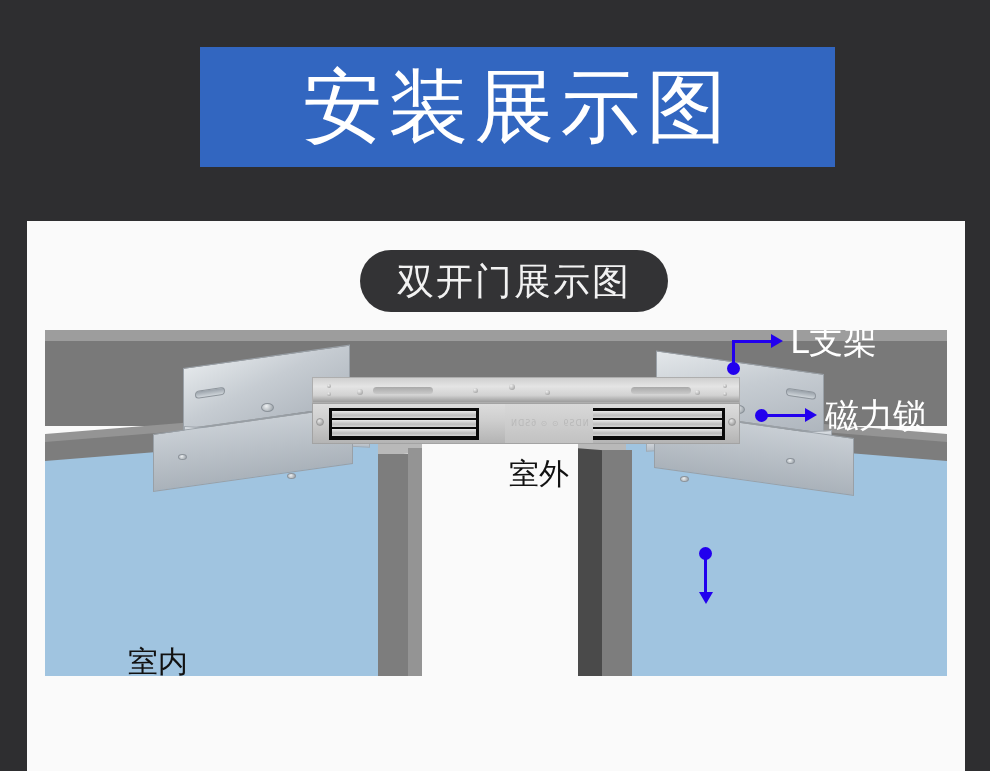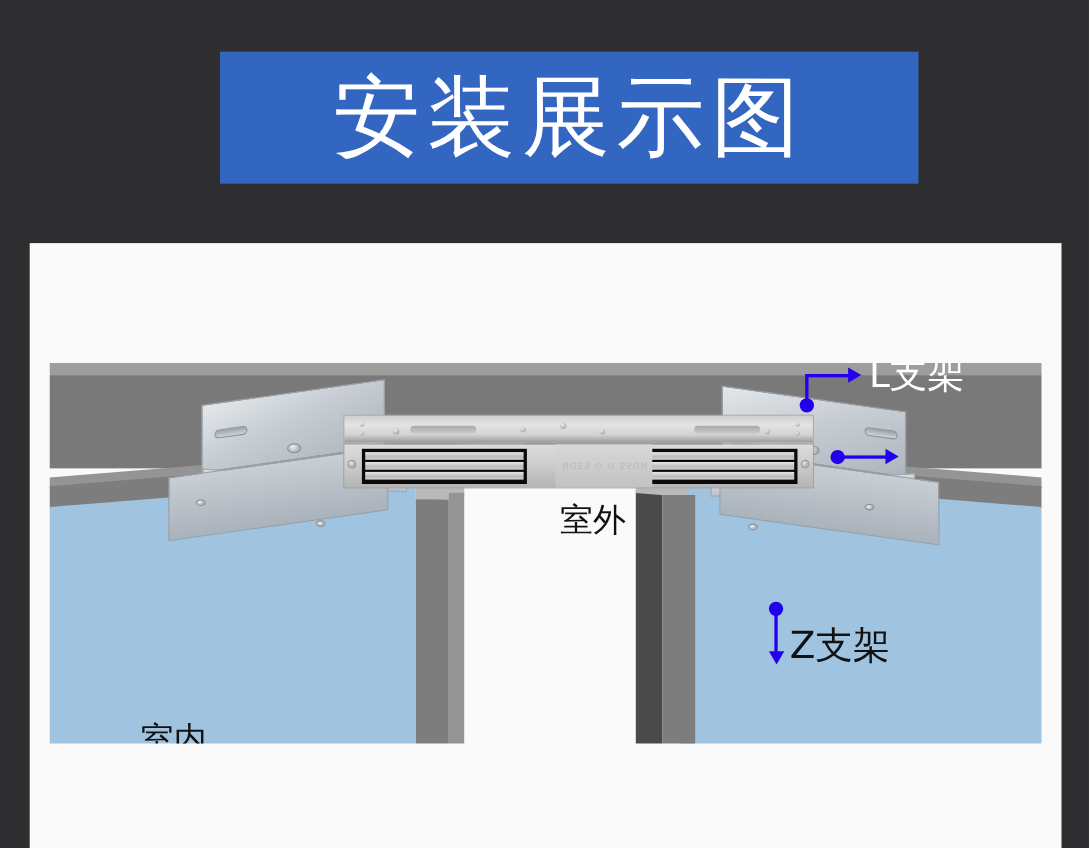--- a/index.html
+++ b/index.html
@@ -168,20 +168,23 @@
 <body>
 
 <div id="page">
 
   <div class="title-banner">
     <div class="title-text">安装展示图</div>
   </div>
 
   <div class="panel">
 
+    <div class="pill">
+      <span class="pill-text">双开门展示图</span>
+    </div>
 
     <div class="stage">
 
       <div class="wall-top-band"></div>
       <div class="wall-main"></div>
       <div class="wall-below"></div>
 
       <div class="door" style="left:0px;">
 
         <div class="frame-light" style="left:0px;top:104px;width:430px;height:10px;transform:skewY(-4.6deg);transform-origin:left top;"></div>
@@ -261,24 +264,24 @@
 
       <div class="ann-dot" style="left:682px;top:32px;"></div>
       <div class="ann-line-v" style="left:687px;top:10px;height:26px;"></div>
       <div class="ann-line-h" style="left:687px;top:10px;width:40px;"></div>
       <div class="ann-head-right" style="left:726px;top:4px;"></div>
       <div class="ann-label lbl-white" style="left:745px;top:-6px;">L支架</div>
 
       <div class="ann-dot" style="left:710px;top:79px;"></div>
       <div class="ann-line-h" style="left:716px;top:84px;width:46px;"></div>
       <div class="ann-head-right" style="left:760px;top:78px;"></div>
+      <div class="ann-label lbl-white" style="left:780px;top:68px;">磁力锁</div>
 
       <div class="ann-dot" style="left:654px;top:217px;"></div>
       <div class="ann-line-v" style="left:659px;top:224px;height:42px;"></div>
       <div class="ann-head-down" style="left:654px;top:262px;"></div>
-      <div class="ann-label lbl-black" style="left:673px;top:240px;">Z支架</div>
 
       <div class="ann-label lbl-room" style="left:464px;top:129px;">室外</div>
-      <div class="ann-label lbl-room" style="left:83px;top:328px;">室内</div>
+      <div class="ann-label lbl-room" style="left:83px;top:317px;">室内</div>
 
     </div>
   </div>
 </div>
 
 </body></html>

